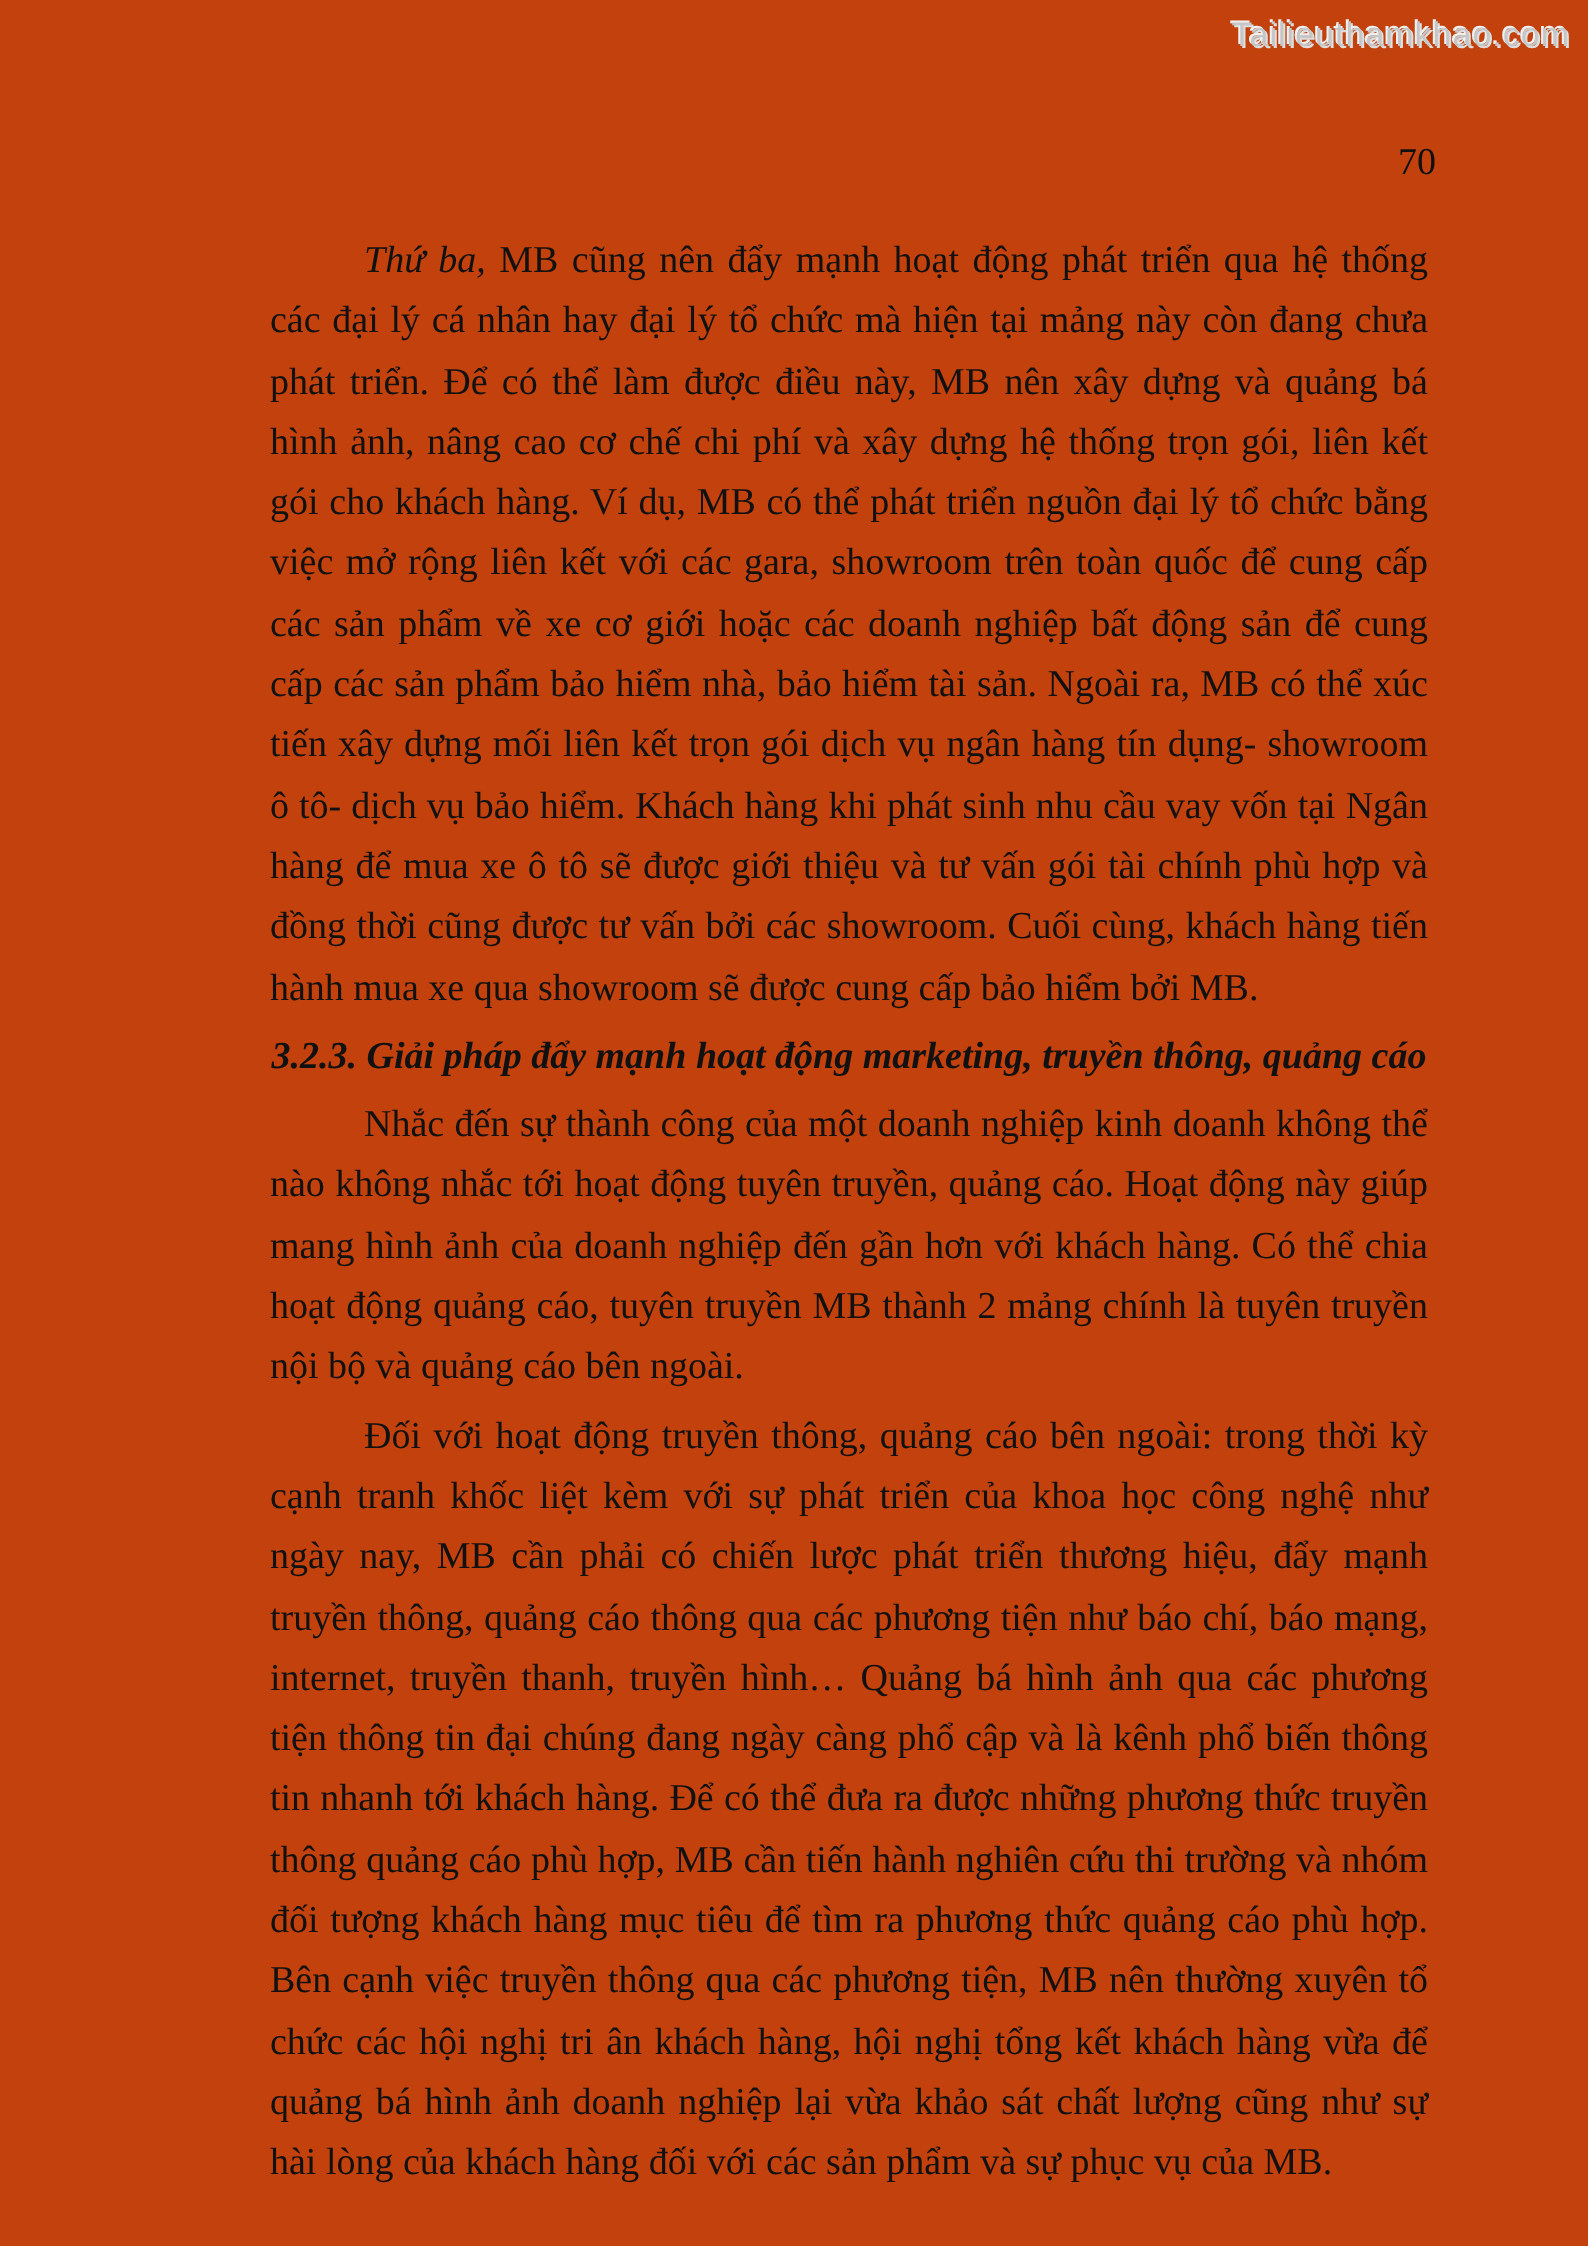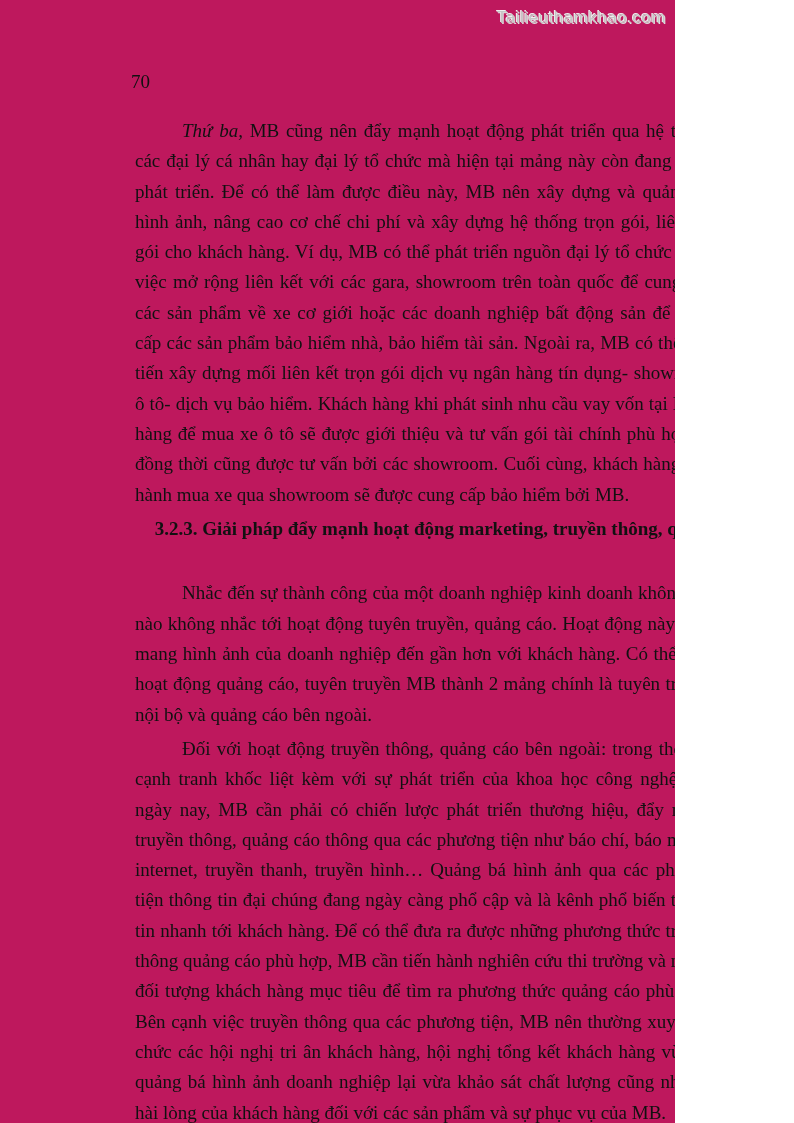--- a/index.html
+++ b/index.html
@@ -2,44 +2,44 @@
 <html lang="vi"><head>
 <meta charset="utf-8">
 <style>
   html, body {
     margin: 0;
     padding: 0;
     background: #ffffff;
   }
   .page {
     position: relative;
-    width: 675px;
+    width: 794px;
     height: 1123px;
-    background: #be185d;
+    background: #c2410c;
     overflow: hidden;
     font-family: "Liberation Serif", "DejaVu Serif", serif;
     color: #111111;
   }
   .watermark {
     position: absolute;
     top: 8px;
     right: 9px;
     font-family: "Liberation Sans", "DejaVu Sans", sans-serif;
     font-size: 17px;
     color: #c6c6c6;
     text-shadow: -1px -1px 0 #efefef, 1px 1px 0 #dedede;
     letter-spacing: 0.5px;
     user-select: none;
   }
   .page-number {
     position: absolute;
     top: 71px;
     left: 131px;
     width: 587px;
-    text-align: left;
+    text-align: right;
     font-size: 19px;
     color: #111111;
   }
   .content {
     position: absolute;
     top: 112px;
     left: 131px;
     width: 587px;
     font-size: 19px;
     line-height: 30.3px;
@@ -49,21 +49,22 @@
     margin: 4px;
     padding: 0;
     text-indent: 47px;
   }
   .content h3 {
     margin: 0;
     padding: 0;
     font-size: 19px;
     line-height: 30.3px;
     font-weight: bold;
-    text-align: right;
+    font-style: italic;
+    text-align: center;
     text-indent: 0;
   }
   .lead-italic {
     font-style: italic;
   }
 </style>
 </head>
 <body>
 
 <div class="page">

